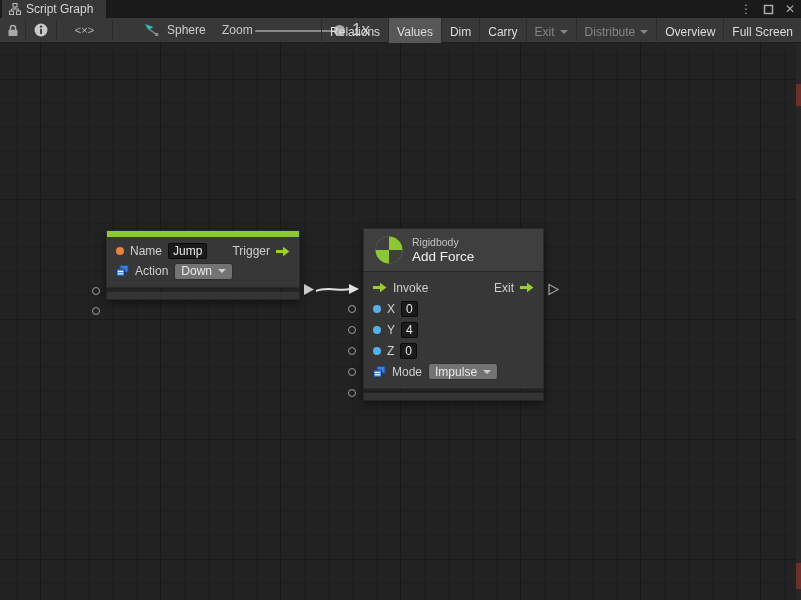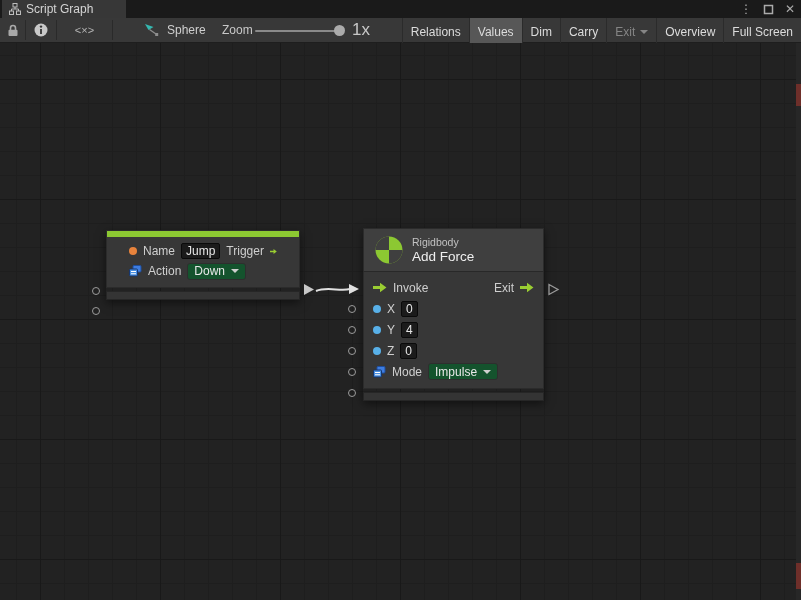--- a/index.html
+++ b/index.html
@@ -1,21 +1,21 @@
 <!DOCTYPE html>
 <html><head>
 <meta charset="utf-8">
 <style>
   * { margin:0; padding:0; box-sizing:border-box; }
   html,body { width:801px; height:600px; overflow:hidden; background:#191919;
     font-family:"Liberation Sans", sans-serif; }
 
   
   .titlebar { position:relative; height:18px; background:#1A1A1A; }
-  .tab { position:absolute; left:2px; top:0; height:18px; width:124px;
+  .tab { position:absolute; left:2px; top:0; height:18px; width:104px;
     background:#373737; display:flex; align-items:center; gap:5px; padding:0 7px;
     color:#D4D4D4; font-size:12px; }
   .win-controls { position:absolute; right:6px; top:0; height:18px;
     display:flex; align-items:center; gap:11px; color:#ABABAB; }
   .win-glyph { font-size:12px; line-height:18px; cursor:default; }
 
   
   .toolbar { position:relative; height:25px; background:#383838;
     border-bottom:1px solid #1E1E1E; color:#D6D6D6; font-size:12px; }
   .tseg { position:absolute; top:0; height:24px; display:flex;
@@ -52,28 +52,28 @@
   
   .node { position:absolute; font-size:12px; color:#D6D6D6;
     box-shadow:0 3px 9px rgba(0,0,0,0.5); }
   .colorbar { height:7px; border:1px solid #2B2B2B; border-bottom:none; }
   .nheader { background:#3F3F3F; border:1px solid #2B2B2B; border-bottom:1px solid #282828;
     display:flex; align-items:center; gap:8px; padding:4px 8px; }
   .ntitle { font-size:13px; color:#ECECEC; }
   .nsub { font-size:10.5px; color:#B4B4B4; margin-top:1px; }
   .ncomp { font-size:10.5px; color:#C2C2C2; }
   .ntitle-big { font-size:13.5px; color:#EFEFEF; margin-top:1px; }
-  .nbody { background:#373737; border:1px solid #2B2B2B; border-top:none; padding:4px 13px 6px; }
+  .nbody { background:#373737; border:1px solid #2B2B2B; border-top:none; padding:4px 0 6px; }
   .nrow { height:20px; display:flex; align-items:center; gap:6px; padding:0 9px; }
   .nrow2 { height:21px; }
   .rlabel { color:#CFCFCF; }
   .spacer { margin-left:auto; }
   .field { background:#1B1B1B; border:1px solid #0A0A0A; border-radius:2px;
     color:#E6E6E6; padding:0 4px; height:16px; line-height:15px; font-size:12px; }
-  .dropdown { background:#14532d; border:1px solid #2E2E2E; border-radius:3px;
+  .dropdown { background:#737373; border:1px solid #2E2E2E; border-radius:3px;
     color:#E8E8E8; height:17px; display:flex; align-items:center; gap:6px;
     padding:0 6px; font-size:12px; cursor:default; }
   .pill { display:flex; align-items:center; gap:4px; background:#1C1C1C;
     border:1px solid #5A5A5A; border-radius:4px; height:17px; padding:0 5px;
     color:#DDDDDD; cursor:default; }
   .nfooter { margin-top:3px; height:9px; background:#343434; border:1px solid #262626; }
   .dot { width:8px; height:8px; border-radius:50%; flex:none; }
 
   .port-circle { position:absolute; width:8px; height:8px; border:1px solid #9B9B9B;
     border-radius:50%; background:transparent; }
@@ -151,20 +151,24 @@
       <span>Values</span>
       </div>
     <div class="tbtn">
       <span>Dim</span>
       </div>
     <div class="tbtn">
       <span>Carry</span>
       </div>
     <div class="tbtn disabled">
       <span>Exit</span>
+      <span class="dd-arrow"></span>
+      </div>
+    <div class="tbtn disabled">
+      <span>Distribute</span>
       <span class="dd-arrow"></span>
       </div>
     <div class="tbtn">
       <span>Overview</span>
       </div>
     <div class="tbtn">
       <span>Full Screen</span>
       </div>
   </div>
 </div>

